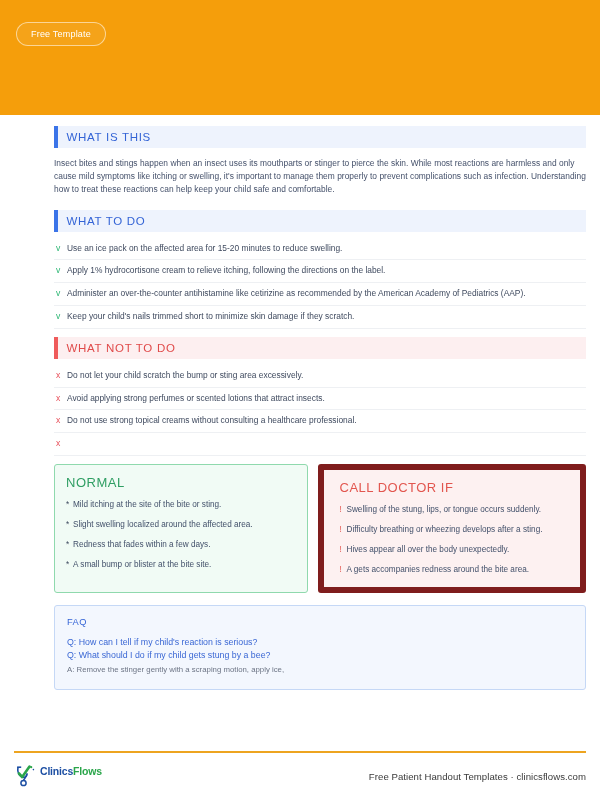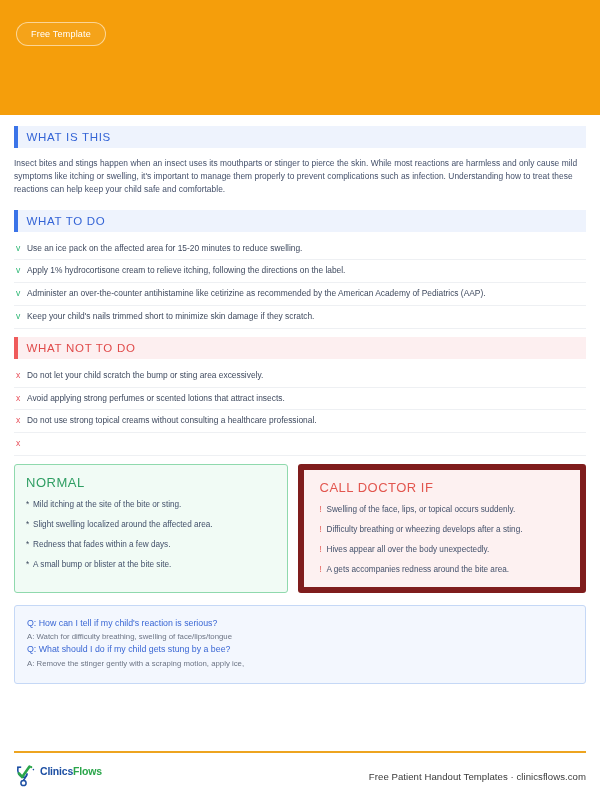--- a/index.html
+++ b/index.html
@@ -35,21 +35,21 @@
     font-size: 9px;
     letter-spacing: .2px;
     border-radius: 999px;
     padding: 6px 14px;
     white-space: nowrap;
     background: rgba(255,255,255,0.06);
     margin-top: 5px;
   }
 
   
-  .content { padding: 11px 14px 0 14px; }
+  .content { padding: 11px 14px 0 14px; margin-left: 40px; }
 
   .sec-head {
     display: flex; align-items: center;
     height: 22px;
     margin-bottom: 9px;
   }
   .sec-head .bar { width: 3.5px; height: 22px; flex: none; }
   .sec-head .label {
     font-size: 11.5px;
     letter-spacing: .7px;
@@ -223,41 +223,41 @@
         <div class="item">
           <span class="b">*</span>
           <span>A small bump or blister at the bite site.</span>
         </div>
       </div>
 
       <div class="card doctor">
         <div class="card-title">CALL DOCTOR IF</div>
         <div class="item">
           <span class="b">!</span>
-          <span>Swelling of the face, lips, or topical occurs suddenly.</span>
+          <span>Swelling of the stung, lips, or tongue occurs suddenly.</span>
         </div>
         <div class="item">
           <span class="b">!</span>
           <span>Difficulty breathing or wheezing develops after a sting.</span>
         </div>
         <div class="item">
           <span class="b">!</span>
           <span>Hives appear all over the body unexpectedly.</span>
         </div>
         <div class="item">
           <span class="b">!</span>
           <span>A gets accompanies redness around the bite area.</span>
         </div>
       </div>
 
     </div>
 
     <div class="faq">
+      <div class="faq-title">FAQ</div>
       <div class="faq-q">Q: How can I tell if my child's reaction is serious?</div>
-      <div class="faq-a">A: Watch for difficulty breathing, swelling of face/lips/tongue</div>
       <div class="faq-q">Q: What should I do if my child gets stung by a bee?</div>
       <div class="faq-a">A: Remove the stinger gently with a scraping motion, apply ice,</div>
     </div>
 
   </div>
 
   <div class="footer-rule"></div>
   <div class="footer">
     <div class="logo">
       <span class="logo-mark">

